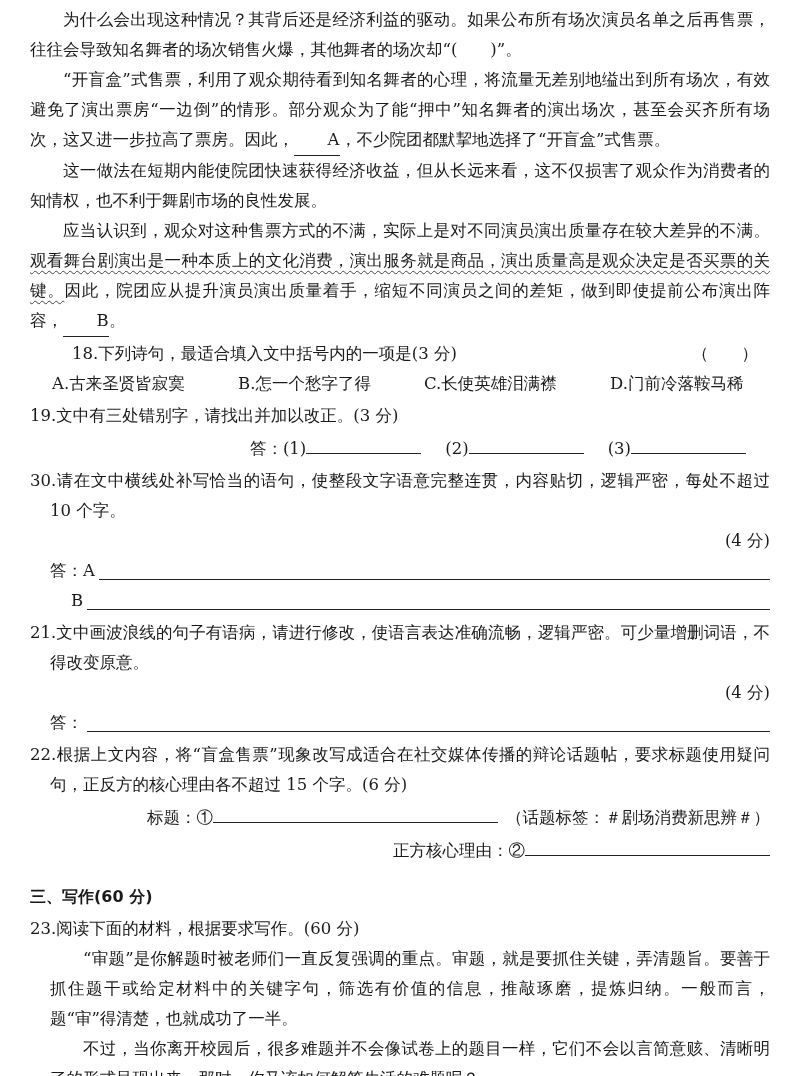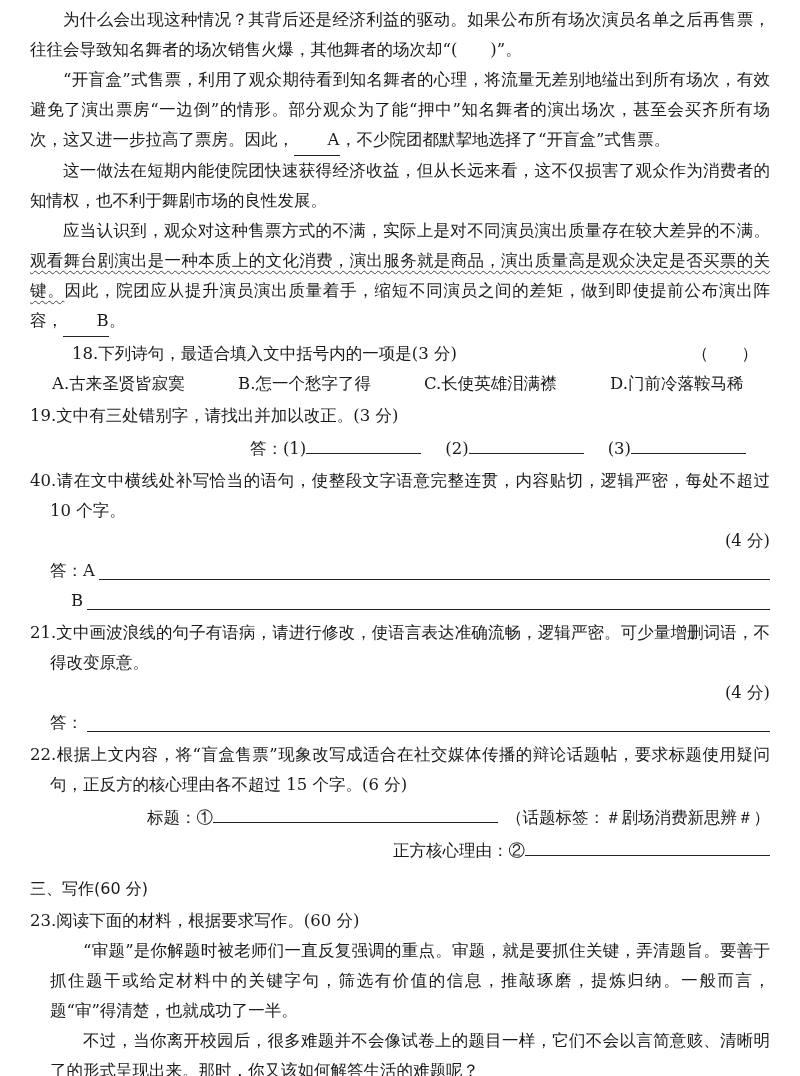--- a/index.html
+++ b/index.html
@@ -23,21 +23,21 @@
   .answer-row{display:flex;align-items:flex-start;padding-left:20px;}
   .answer-label{white-space:nowrap;}
   .uline{display:inline-block;border-bottom:1px solid #222;height:22px;vertical-align:baseline;}
   .w115{width:115px;margin-right:24px;}
   .w285{width:285px;}
   .w245{width:245px;}
   .fill{flex:1 1 auto;border-bottom:1px solid #222;height:23px;margin-left:4px;}
   .blank-ab{display:inline-block;min-width:46px;text-align:center;border-bottom:1px solid #222;}
   .wavy{text-decoration:underline wavy #444 1px;text-underline-offset:4px;}
   .hashtag{margin-left:8px;white-space:nowrap;}
-  .section-title{font-weight:normal;font-family:"DejaVu Sans","Liberation Sans",sans-serif;font-size:16px;margin-top:8px;}
+  .section-title{font-weight:bold;font-family:"DejaVu Sans","Liberation Sans",sans-serif;font-size:16px;margin-top:16px;}
   .mat{padding-left:20px;}
   .mat .para{text-indent:2em;}
 </style>
 </head>
 <body>
 
 <div class="page">
 
   <p class="para">
     <span>为什么会出现这种情况？其背后还是经济利益的驱动。如果公布所有场次演员名单之后再售票，往往会导致知名舞者的场次销售火爆，其他舞者的场次却“(　　)”。</span>
@@ -69,21 +69,21 @@
   </div>
 
   <div class="q-block">
     <p class="q-stem"><span>19.</span><span>文中有三处错别字，请找出并加以改正。(3 分)</span></p>
     <p class="indent1">
       <span class="answer-label">答：</span><span>(1)</span><span class="uline w115"></span><span>(2)</span><span class="uline w115"></span><span>(3)</span><span class="uline w115"></span>
     </p>
   </div>
 
   <div class="q-block">
-    <p class="q-stem"><span>40.</span><span>请在文中横线处补写恰当的语句，使整段文字语意完整连贯，内容贴切，逻辑严密，每处不超过 10 个字。</span></p>
+    <p class="q-stem"><span>30.</span><span>请在文中横线处补写恰当的语句，使整段文字语意完整连贯，内容贴切，逻辑严密，每处不超过 10 个字。</span></p>
     <p class="indent1"><span>(4 分)</span></p>
     <div class="answer-row">
       <span class="answer-label">答：</span>
         <span class="answer-label">A</span>
         <span class="fill"></span>
     </div>
     <div class="answer-row" style="padding-left:41px;">
       <span class="answer-label">B</span>
         <span class="fill"></span>
     </div>

